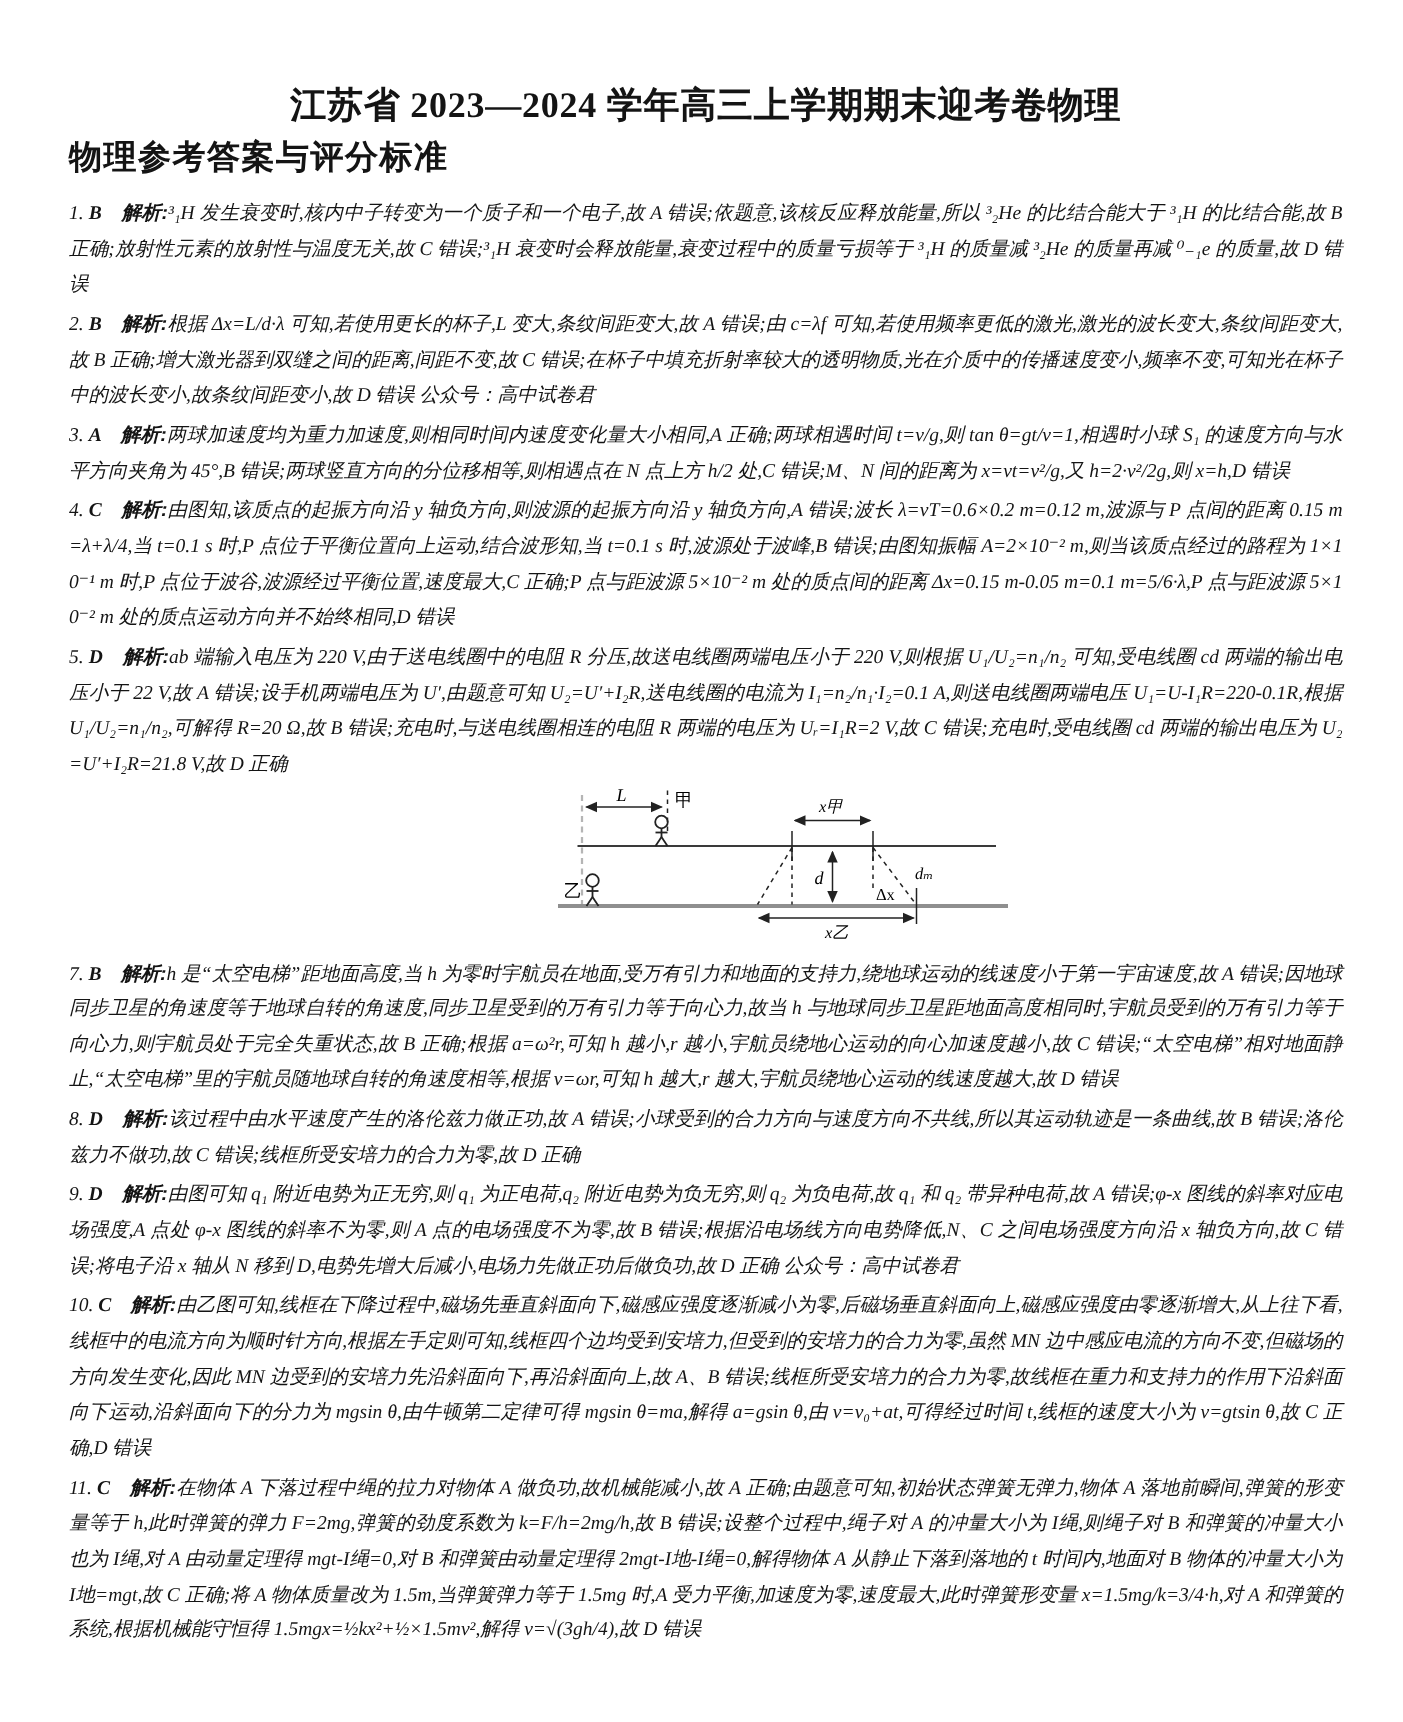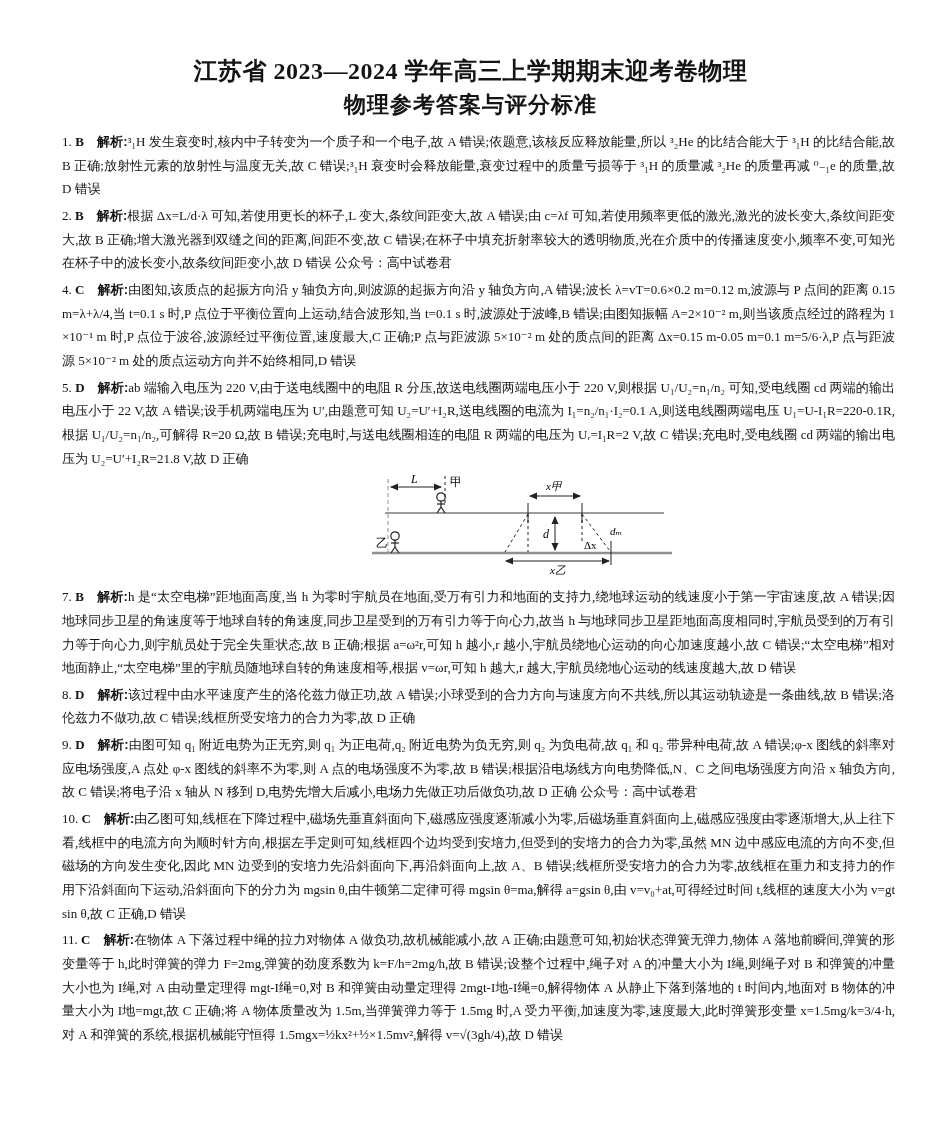--- a/index.html
+++ b/index.html
@@ -3,22 +3,22 @@
 <meta charset="utf-8">
 <style>
   html,body{margin:0;padding:0;}
   body{
     width:935px;height:1148px;overflow:hidden;background:#ffffff;color:#141414;
     font-family:"Liberation Serif","DejaVu Serif",serif;
   }
   .page{position:relative;padding:56px 40px 0 46px;box-sizing:border-box;width:935px;height:1148px;}
   .top-dot{position:absolute;left:513px;top:60px;font-size:11px;color:#444;}
   h1.title{font-size:24px;line-height:1.25;text-align:center;margin:0 0 4px 0;font-weight:700;letter-spacing:.5px;}
-  h2.subtitle{font-size:22px;text-align:center;margin:0 0 10px 0;font-weight:700;letter-spacing:1px;}
-  .items p.item{font-size:13px;line-height:1.82;margin:0 0 3px 16px;text-align:justify;word-break:break-all;}
+  h2.subtitle{font-size:22px;margin:0 0 10px 0;font-weight:700;letter-spacing:1px;}
+  .items p.item{font-size:13px;line-height:1.82;margin:0 0 3px 0;text-align:justify;word-break:break-all;font-style:italic;}
   .num{}
   .ans{font-weight:700;}
   .lbl{font-weight:700;font-family:"Liberation Sans","DejaVu Sans",sans-serif;}
   .fig{margin:2px 0 6px 312px;}
   .fig svg text{font-size:12px;font-family:"Liberation Serif","DejaVu Serif",serif;}
   .fig svg text.var{font-style:italic;}
   .fig svg text.small{font-size:11px;}
 </style>
 </head>
 <body>
@@ -32,20 +32,23 @@
 
   <div class="items">
     <p class="item">
       <span class="num">1. </span><span class="ans">B　</span><span class="lbl">解析:</span><span class="body">³₁H 发生衰变时,核内中子转变为一个质子和一个电子,故 A 错误;依题意,该核反应释放能量,所以 ³₂He 的比结合能大于 ³₁H 的比结合能,故 B 正确;放射性元素的放射性与温度无关,故 C 错误;³₁H 衰变时会释放能量,衰变过程中的质量亏损等于 ³₁H 的质量减 ³₂He 的质量再减 ⁰₋₁e 的质量,故 D 错误</span>
     </p>
 
     <p class="item">
       <span class="num">2. </span><span class="ans">B　</span><span class="lbl">解析:</span><span class="body">根据 Δx=L/d·λ 可知,若使用更长的杯子,L 变大,条纹间距变大,故 A 错误;由 c=λf 可知,若使用频率更低的激光,激光的波长变大,条纹间距变大,故 B 正确;增大激光器到双缝之间的距离,间距不变,故 C 错误;在杯子中填充折射率较大的透明物质,光在介质中的传播速度变小,频率不变,可知光在杯子中的波长变小,故条纹间距变小,故 D 错误 公众号：高中试卷君</span>
     </p>
 
+    <p class="item">
+      <span class="num">3. </span><span class="ans">A　</span><span class="lbl">解析:</span><span class="body">两球加速度均为重力加速度,则相同时间内速度变化量大小相同,A 正确;两球相遇时间 t=v/g,则 tan θ=gt/v=1,相遇时小球 S₁ 的速度方向与水平方向夹角为 45°,B 错误;两球竖直方向的分位移相等,则相遇点在 N 点上方 h/2 处,C 错误;M、N 间的距离为 x=vt=v²/g,又 h=2·v²/2g,则 x=h,D 错误</span>
+    </p>
 
     <p class="item">
       <span class="num">4. </span><span class="ans">C　</span><span class="lbl">解析:</span><span class="body">由图知,该质点的起振方向沿 y 轴负方向,则波源的起振方向沿 y 轴负方向,A 错误;波长 λ=vT=0.6×0.2 m=0.12 m,波源与 P 点间的距离 0.15 m=λ+λ/4,当 t=0.1 s 时,P 点位于平衡位置向上运动,结合波形知,当 t=0.1 s 时,波源处于波峰,B 错误;由图知振幅 A=2×10⁻² m,则当该质点经过的路程为 1×10⁻¹ m 时,P 点位于波谷,波源经过平衡位置,速度最大,C 正确;P 点与距波源 5×10⁻² m 处的质点间的距离 Δx=0.15 m-0.05 m=0.1 m=5/6·λ,P 点与距波源 5×10⁻² m 处的质点运动方向并不始终相同,D 错误</span>
     </p>
 
     <p class="item">
       <span class="num">5. </span><span class="ans">D　</span><span class="lbl">解析:</span><span class="body">ab 端输入电压为 220 V,由于送电线圈中的电阻 R 分压,故送电线圈两端电压小于 220 V,则根据 U₁/U₂=n₁/n₂ 可知,受电线圈 cd 两端的输出电压小于 22 V,故 A 错误;设手机两端电压为 U′,由题意可知 U₂=U′+I₂R,送电线圈的电流为 I₁=n₂/n₁·I₂=0.1 A,则送电线圈两端电压 U₁=U-I₁R=220-0.1R,根据 U₁/U₂=n₁/n₂,可解得 R=20 Ω,故 B 错误;充电时,与送电线圈相连的电阻 R 两端的电压为 Uᵣ=I₁R=2 V,故 C 错误;充电时,受电线圈 cd 两端的输出电压为 U₂=U′+I₂R=21.8 V,故 D 正确</span>
     </p>
 
   </div>

